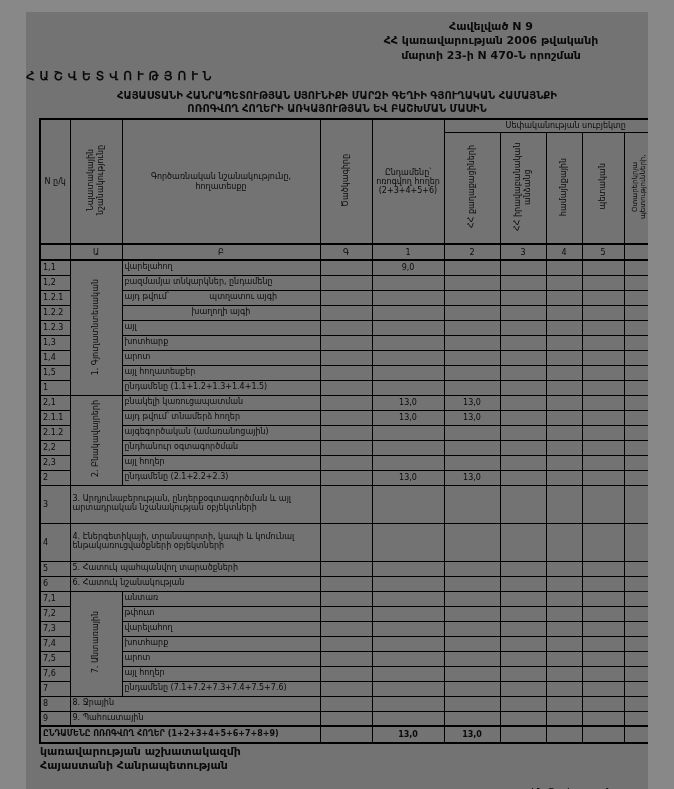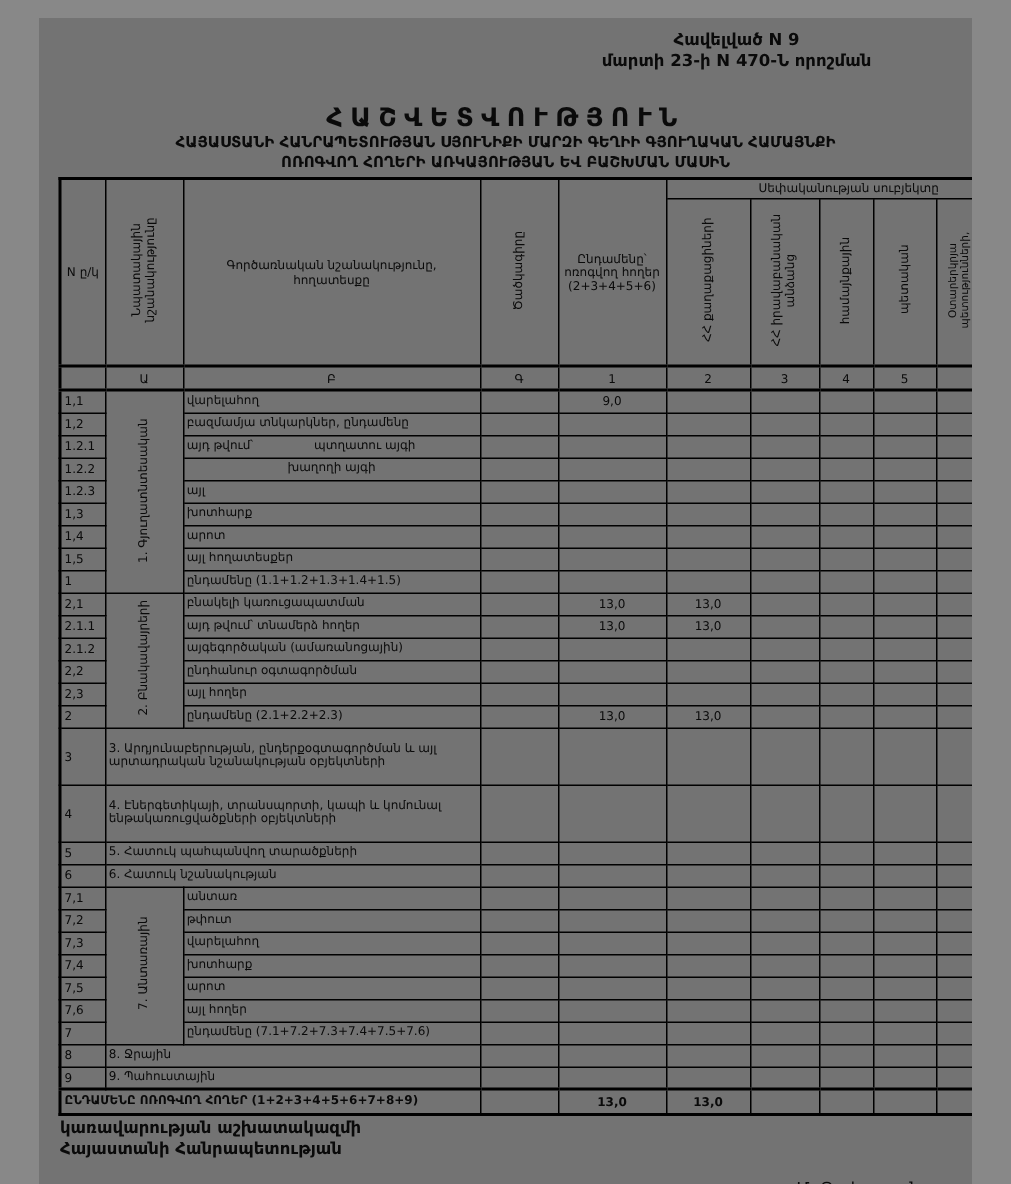--- a/index.html
+++ b/index.html
@@ -8,21 +8,21 @@
     background:#737373; color:#0a0a0a;
     font-family:"DejaVu Sans", sans-serif;
     overflow:hidden;
   }
   .appendix{
     position:absolute; top:8px; right:12px; width:290px;
     text-align:center; font-weight:bold; font-size:11px; line-height:1.3;
   }
   .report-title{
     position:absolute; top:57px; left:0; width:100%;
-    text-align:center; font-weight:bold; font-size:17px; letter-spacing:5px;
+    text-align:left; font-weight:bold; font-size:12px; letter-spacing:5px;font-family:Liberation Serif, serif;
   }
   .report-subtitle{
     position:absolute; top:78px; left:0; width:100%;
     text-align:center; font-weight:bold; font-size:10px; line-height:1.25;
   }
   .tablewrap{ position:absolute; top:106px; left:13px; }
   table{
     border-collapse:collapse; table-layout:fixed; width:648px;
     font-size:8px; color:#0a0a0a;
   }
@@ -67,20 +67,21 @@
     font-weight:normal; font-size:11px;
   }
 </style>
 </head>
 <body>
 
 <div class="page" data-name="document-page">
 
   <div class="appendix" data-name="appendix-block">
     <div data-name="appendix-line-1">Հավելված N 9</div>
+    <div data-name="appendix-line-2">ՀՀ կառավարության 2006 թվականի</div>
     <div data-name="appendix-line-3">մարտի 23-ի N 470-Ն որոշման</div>
   </div>
 
   <div class="report-title" data-name="report-title">ՀԱՇՎԵՏՎՈՒԹՅՈՒՆ</div>
 
   <div class="report-subtitle" data-name="report-subtitle">
     <div data-name="report-subtitle-line-1">ՀԱՅԱՍՏԱՆԻ ՀԱՆՐԱՊԵՏՈՒԹՅԱՆ ՍՅՈՒՆԻՔԻ ՄԱՐԶԻ ԳԵՂԻԻ ԳՅՈՒՂԱԿԱՆ ՀԱՄԱՅՆՔԻ</div>
     <div data-name="report-subtitle-line-2">ՈՌՈԳՎՈՂ ՀՈՂԵՐԻ ԱՌԿԱՅՈՒԹՅԱՆ ԵՎ ԲԱՇԽՄԱՆ ՄԱՍԻՆ</div>
   </div>
 

